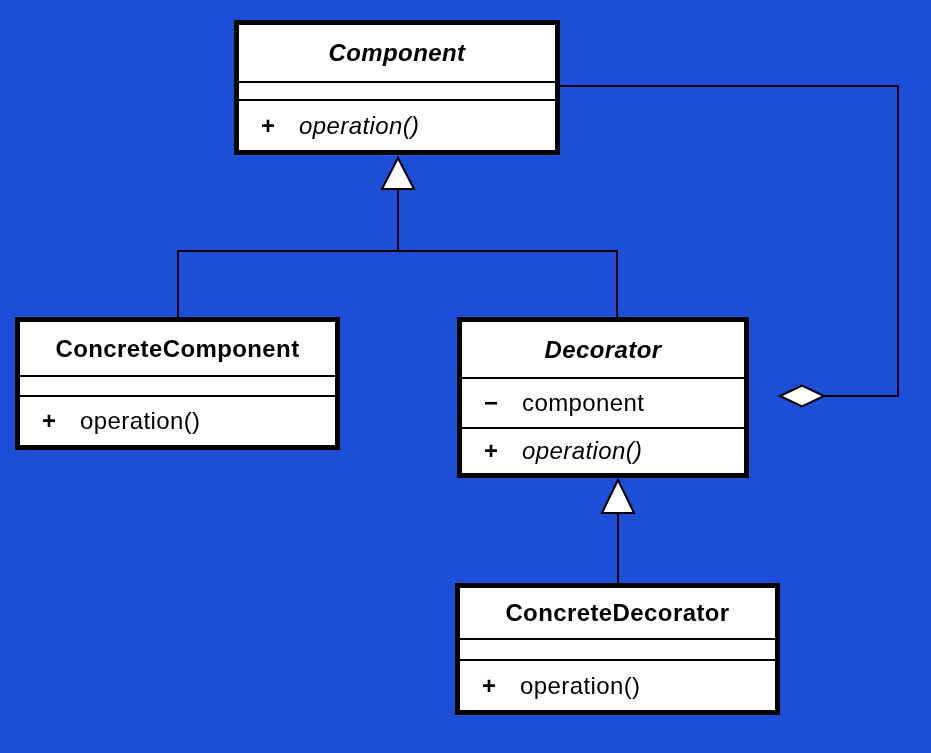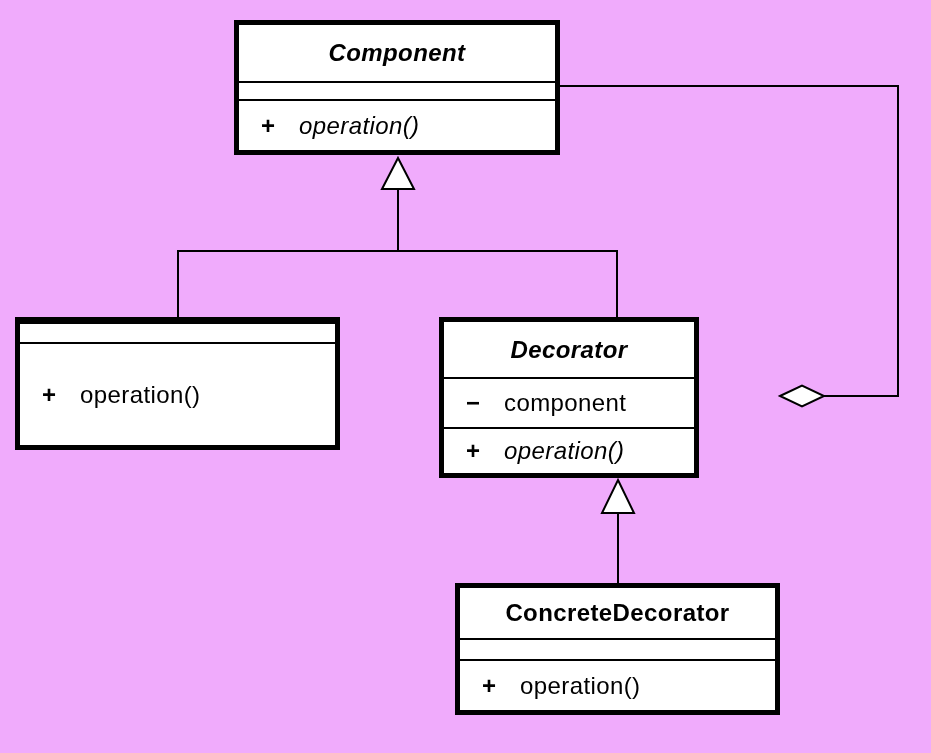--- a/index.html
+++ b/index.html
@@ -4,21 +4,21 @@
 <style>
   html, body {
     margin: 0;
     padding: 0;
     background: #ffffff;
   }
   .stage {
     position: relative;
     width: 931px;
     height: 753px;
-    background: #f0abfc;
+    background: #1d4ed8;
     font-family: "Liberation Sans", "DejaVu Sans", sans-serif;
     color: #000000;
     overflow: hidden;
   }
   .connectors {
     position: absolute;
     left: 0;
     top: 0;
     width: 931px;
     height: 753px;
@@ -94,30 +94,31 @@
     <div class="sec sec-attrs" style="height:18px;"></div>
     <div class="sec sec-ops">
       <div class="member">
         <span class="sign">+</span>
         <span class="mtext abstract-text">operation()</span>
       </div>
     </div>
   </div>
 
   <div class="uml-class" style="left:15px; top:317px; width:325px; height:133px;">
+    <div class="sec sec-title" style="height:53px;">ConcreteComponent</div>
     <div class="sec sec-attrs" style="height:20px;"></div>
     <div class="sec sec-ops">
       <div class="member">
         <span class="sign">+</span>
         <span class="mtext">operation()</span>
       </div>
     </div>
   </div>
 
-  <div class="uml-class abstract" style="left:439px; top:317px; width:260px; height:161px;">
+  <div class="uml-class abstract" style="left:457px; top:317px; width:292px; height:161px;">
     <div class="sec sec-title" style="height:55px;">Decorator</div>
     <div class="sec sec-attrs" style="height:50px;">
       <div class="member">
         <span class="sign">−</span>
         <span class="mtext">component</span>
       </div>
     </div>
     <div class="sec sec-ops">
       <div class="member">
         <span class="sign">+</span>

